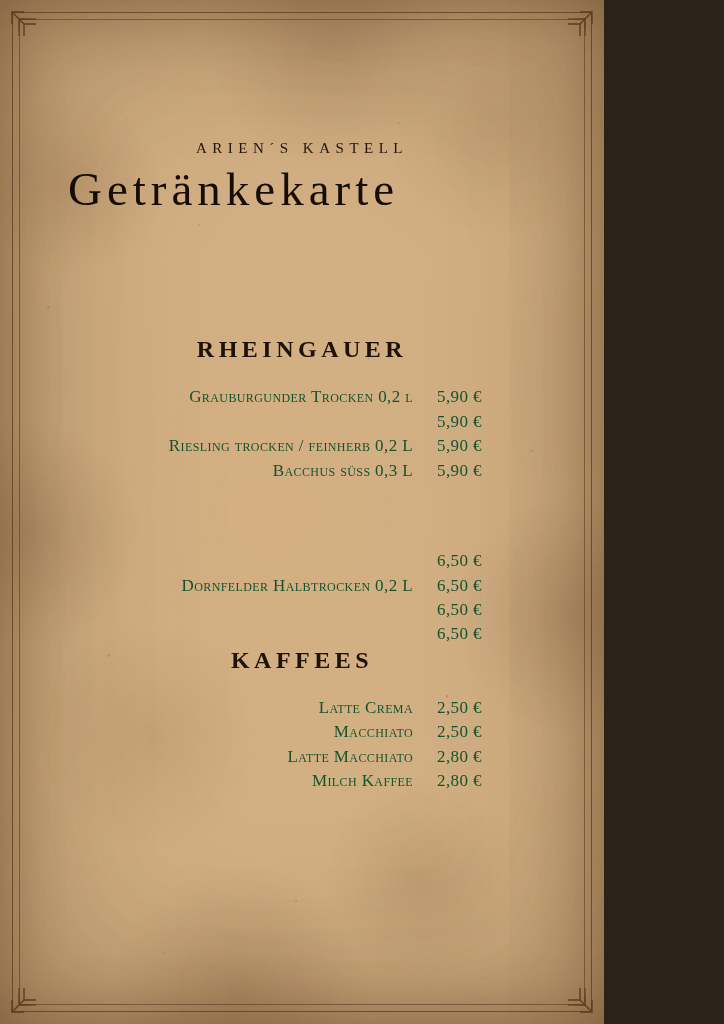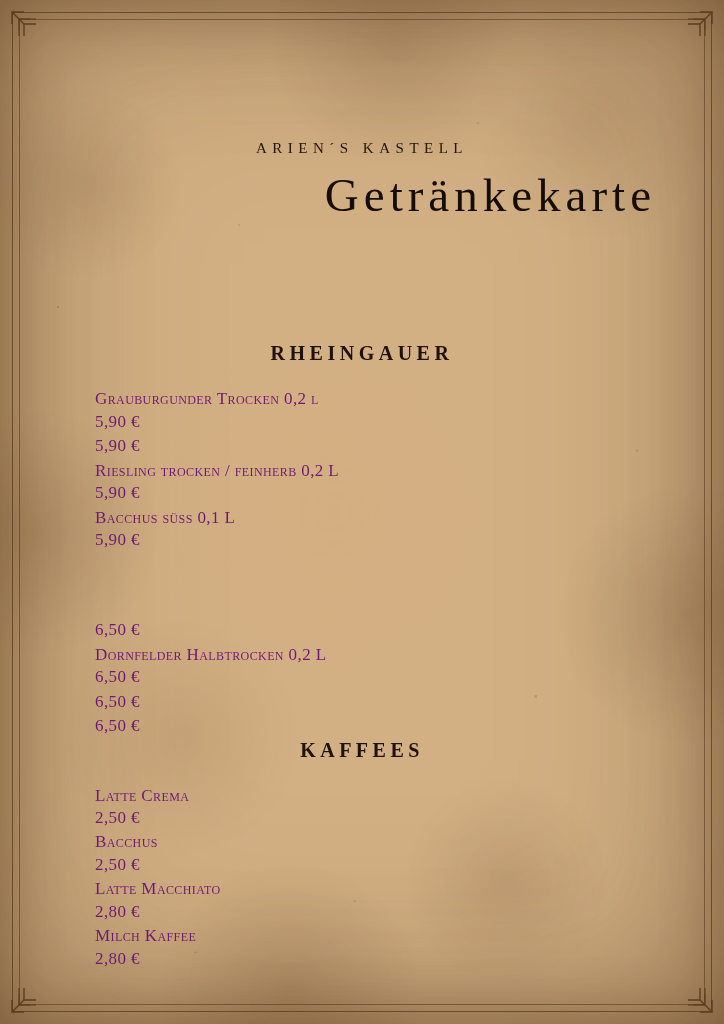--- a/index.html
+++ b/index.html
@@ -9,21 +9,21 @@
   }
   body {
     width: 724px;
     height: 1024px;
     overflow: hidden;
     font-family: "Liberation Serif", serif;
   }
 
   .page {
     position: relative;
-    width: 724px;
+    width: 604px;
     height: 1024px;
     background:
       radial-gradient(ellipse 70% 55% at 50% 42%, rgba(255, 240, 210, 0.55) 0%, rgba(230, 200, 155, 0.18) 45%, rgba(150, 110, 65, 0.0) 72%),
       radial-gradient(ellipse 120% 95% at 50% 50%, #e6cba4 0%, #dcbd93 40%, #c9a477 68%, #a9traditional 69%, #9d7b4f 88%, #7d5c34 100%),
       linear-gradient(180deg, #d9b98e 0%, #d4b084 50%, #b68f60 100%);
     background-color: #d3b084;
     overflow: hidden;
   }
 
   
@@ -113,58 +113,57 @@
     margin-top: 140px;
     font-family: "Liberation Serif", serif;
     font-size: 15px;
     letter-spacing: 5.5px;
     color: #241508;
     text-transform: uppercase;
     font-weight: 400;
   }
 
   .title {
-    text-align: right;
-    margin-top: 14px;
+    text-align: left;
+    margin-top: 8px;
     font-family: "Liberation Serif", serif;
     font-size: 47px;
     letter-spacing: 5px;
     color: #150c03;
     font-weight: 400;
     line-height: 1.05;
   }
 
   .section {
     margin-top: 0;
   }
   .section-title {
     text-align: center;
     font-family: "Liberation Serif", serif;
-    font-size: 20px;
+    font-size: 24px;
     letter-spacing: 4.5px;
     color: #1d1205;
     font-weight: 700;
     text-transform: uppercase;
   }
 
   .items {
     margin-top: 22px;
     padding: 0 3px;
   }
 
   .item {
     display: flex;
     align-items: baseline;
-    justify-content: flex-start;
+    justify-content: flex-end;
     font-size: 17px;
     letter-spacing: 0.4px;
-    color: #701a75;
+    color: #14532d;
     line-height: 1.32;
     padding: 1px 0;
-    flex-direction: column;
   }
   .item-name {
     white-space: nowrap;
   }
   .item-price {
     white-space: nowrap;
     min-width: 96px;
     text-align: left;
     margin-left: 24px;
   }
@@ -264,21 +263,21 @@
           <span class="item-price sc">5,90 €</span>
         </div>
         <div class="item">
           <span class="item-price sc">5,90 €</span>
         </div>
         <div class="item">
           <span class="item-name sc">Riesling trocken / feinherb 0,2 L</span>
           <span class="item-price sc">5,90 €</span>
         </div>
         <div class="item">
-          <span class="item-name sc">Bacchus süss 0,1 L</span>
+          <span class="item-name sc">Bacchus süss 0,3 L</span>
           <span class="item-price sc">5,90 €</span>
         </div>
       </div>
     </div>
 
     <div class="section sec-rotweine">
       <div class="items">
         <div class="item">
           <span class="item-price sc">6,50 €</span>
         </div>
@@ -296,21 +295,21 @@
     </div>
 
     <div class="section sec-kaffees">
       <div class="section-title">Kaffees</div>
       <div class="items">
         <div class="item">
           <span class="item-name sc">Latte Crema</span>
           <span class="item-price sc">2,50 €</span>
         </div>
         <div class="item">
-          <span class="item-name sc">Bacchus</span>
+          <span class="item-name sc">Macchiato</span>
           <span class="item-price sc">2,50 €</span>
         </div>
         <div class="item">
           <span class="item-name sc">Latte Macchiato</span>
           <span class="item-price sc">2,80 €</span>
         </div>
         <div class="item">
           <span class="item-name sc">Milch Kaffee</span>
           <span class="item-price sc">2,80 €</span>
         </div>

